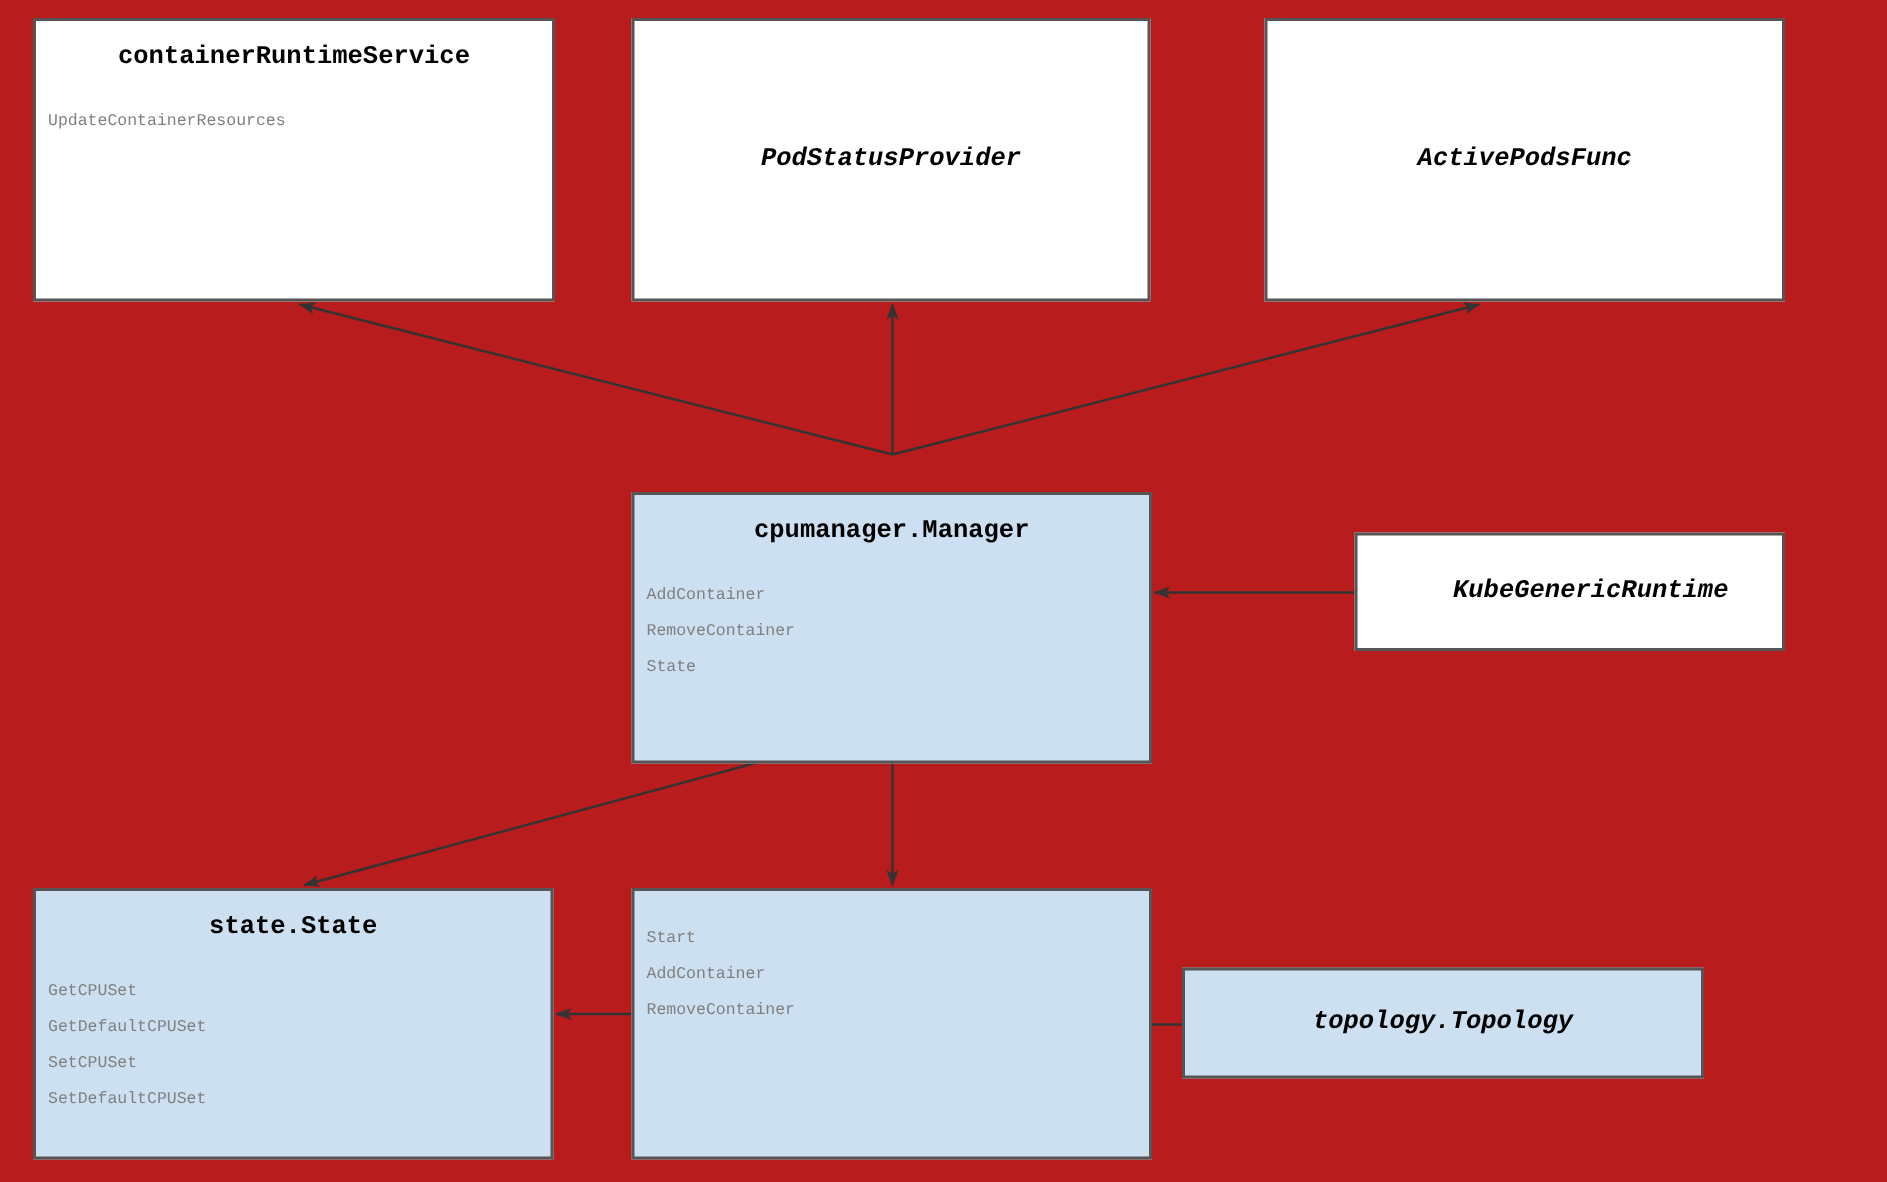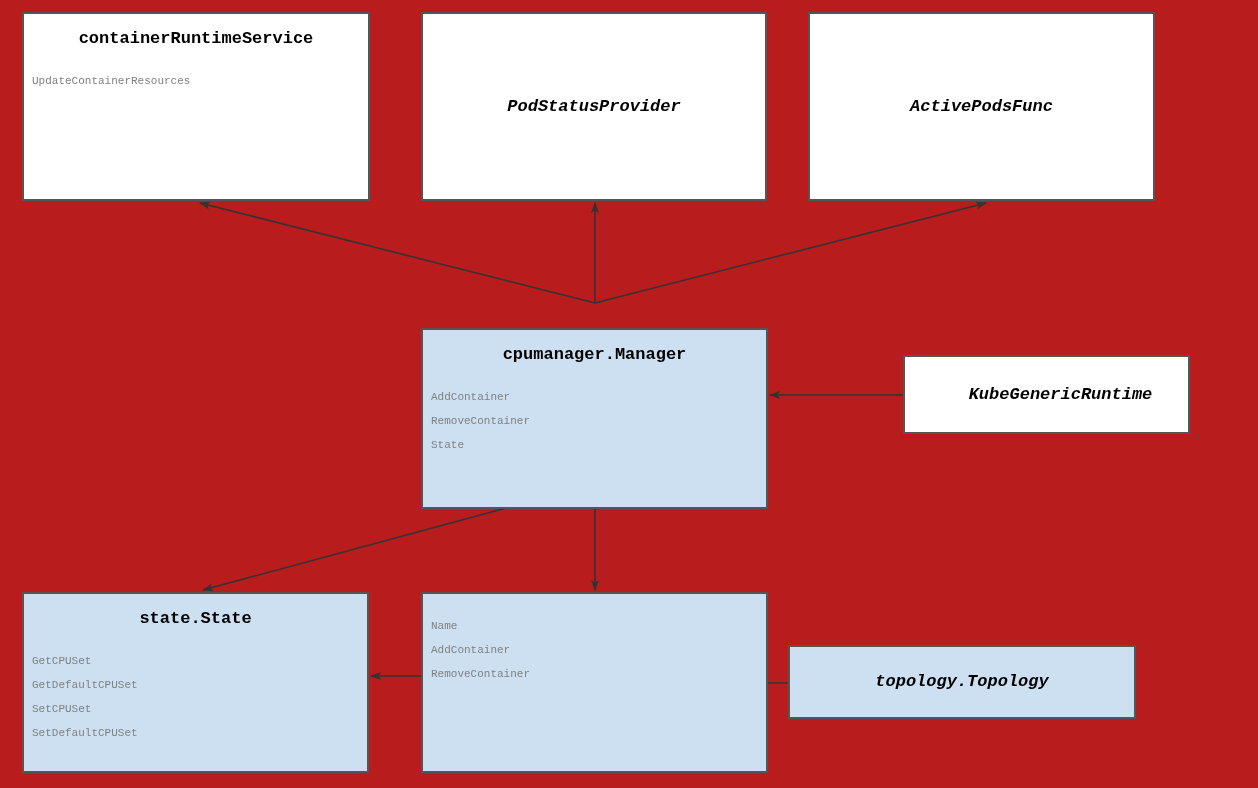--- a/index.html
+++ b/index.html
@@ -92,35 +92,35 @@
   </svg>
 
   <div id="nodes">
       <div class="node" style="left: 22px; top: 12px; width: 348px; height: 189px;">
         <div class="node-title">containerRuntimeService</div>
         <div class="node-members"><div class="member">UpdateContainerResources</div></div>
       </div>
       <div class="node centeronly" style="left: 421px; top: 12px; width: 346px; height: 189px;">
         <div class="node-title">PodStatusProvider</div>
       </div>
-      <div class="node centeronly" style="left: 808px; top: 12px; width: 347px; height: 189px;">
+      <div class="node centeronly" style="left: 843px; top: 12px; width: 347px; height: 189px;">
         <div class="node-title">ActivePodsFunc</div>
       </div>
       <div class="node filled" style="left: 421px; top: 303px; width: 347px; height: 181px; margin-top: 25px;">
         <div class="node-title">cpumanager.Manager</div>
         <div class="node-members"><div class="member">AddContainer</div><div class="member">RemoveContainer</div><div class="member">State</div></div>
       </div>
       <div class="node centeronly" style="left: 903px; top: 355px; width: 287px; height: 79px; padding-left: 28px;">
         <div class="node-title">KubeGenericRuntime</div>
       </div>
       <div class="node filled" style="left: 22px; top: 592px; width: 347px; height: 181px;">
         <div class="node-title">state.State</div>
         <div class="node-members"><div class="member">GetCPUSet</div><div class="member">GetDefaultCPUSet</div><div class="member">SetCPUSet</div><div class="member">SetDefaultCPUSet</div></div>
       </div>
       <div class="node filled" style="left: 421px; top: 592px; width: 347px; height: 181px;">
-        <div class="node-members"><div class="member">Name</div><div class="member">AddContainer</div><div class="member">RemoveContainer</div></div>
+        <div class="node-members"><div class="member">Start</div><div class="member">AddContainer</div><div class="member">RemoveContainer</div></div>
       </div>
       <div class="node filled centeronly" style="left: 788px; top: 645px; width: 348px; height: 74px;">
         <div class="node-title">topology.Topology</div>
       </div>
     </div>
 
 </div>
 
 </body></html>

